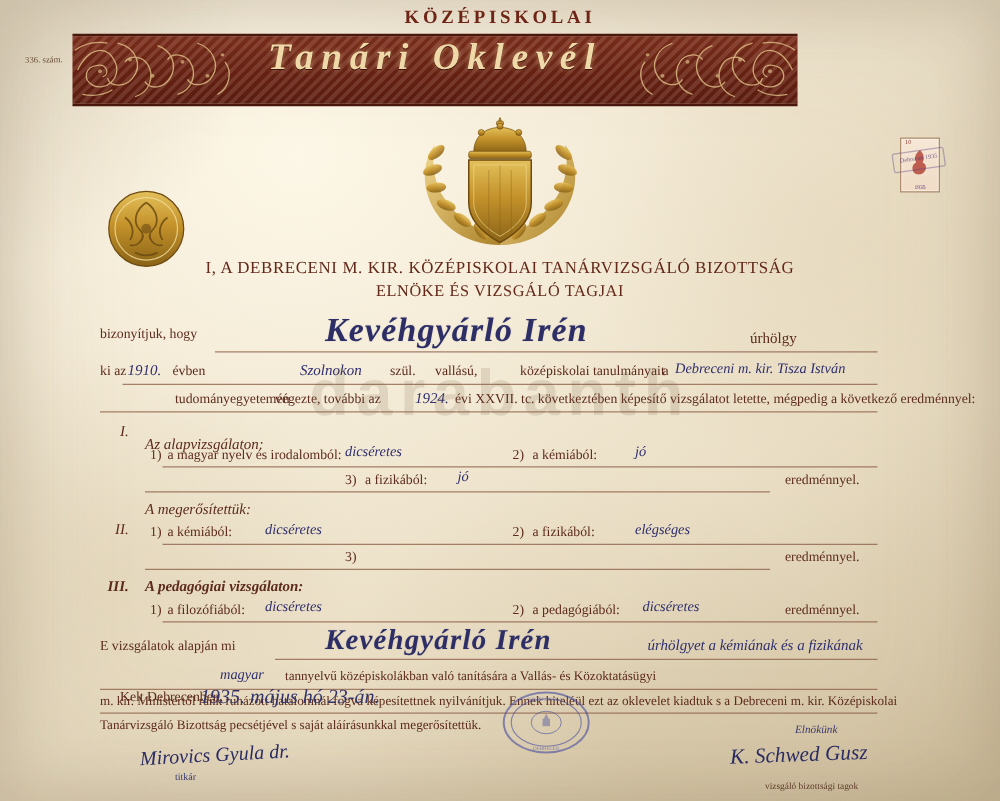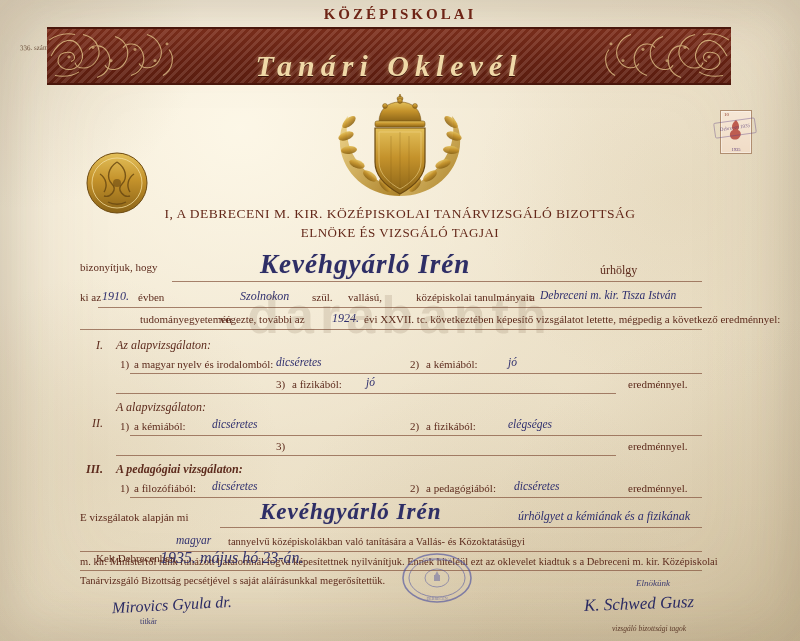--- a/index.html
+++ b/index.html
@@ -64,31 +64,31 @@
     font-size: 15px;
     letter-spacing: 3px;
     color: #6e2416;
     font-weight: bold;
   }
 
   
   .title-band {
     position: absolute;
     top: 27px;
-    left: 47px;
-    width: 684px;
+    left: 58px;
+    width: 580px;
     height: 58px;
     background:
       repeating-linear-gradient(135deg, rgba(255,255,255,0.10) 0 3px, rgba(0,0,0,0.05) 3px 6px),
       linear-gradient(180deg, #7e2f1c 0%, #6b2414 50%, #5e1e10 100%);
     border-top: 2px solid #4a170c;
     border-bottom: 2px solid #4a170c;
     box-sizing: border-box;
     display: flex;
-    align-items: flex-end;
+    align-items: flex-start;
     justify-content: center;
   }
   .band-orn {
     position: absolute;
     top: 0;
     height: 100%;
     width: 128px;
     opacity: 0.85;
   }
   .band-orn.left { left: 0; }
@@ -312,21 +312,20 @@
     font-size: 9px;
     color: #3a3a70;
     font-style: italic;
   }
   .sig-right-sub {
     position: absolute;
     left: 612px;
     top: 624px;
     font-size: 7.5px;
     color: #5d3b2a;
-    font-style: italic;
   }
 </style>
 </head>
 <body>
 
 <div id="certificate">
   <div class="sheet">
 
     <div class="doc-number">336. szám.</div>
 
@@ -476,42 +475,42 @@
       <div class="rowline" style="height:22px;">
         <span class="txt" style="left:60px; top:4px;">tudományegyetemén</span>
         <span class="txt" style="left:140px; top:4px;">végezte, további az</span>
         <span class="ink" style="left:252px; top:2px; font-size:12px;">1924.</span>
         <span class="txt" style="left:284px; top:4px;text-align:right;">évi XXVII. tc. következtében képesítő vizsgálatot letette, mégpedig a következő eredménnyel:</span>
         <span class="rule" style="left:0; top:20px; width:622px;"></span>
       </div>
 
       <div class="rowline" style="height:20px; margin-top:4px;">
         <span class="roman-head" style="position:absolute; left:16px; top:3px;">I.</span>
-        <span class="roman-head" style="position:absolute; left:36px; top:3px;">Az alapvizsgálaton:</span>
+        <span class="roman-head" style="position:absolute; left:36px; top:13px;">Az alapvizsgálaton:</span>
       </div>
       <div class="rowline" style="height:20px;">
         <span class="txt" style="left:40px; top:3px;">1)</span>
         <span class="txt" style="left:54px; top:3px;">a magyar nyelv és irodalomból:</span>
         <span class="ink" style="left:196px; top:1px; font-size:11.5px;">dicséretes</span>
         <span class="txt" style="left:330px; top:3px;">2)</span>
         <span class="txt" style="left:346px; top:3px;">a kémiából:</span>
         <span class="ink" style="left:428px; top:1px; font-size:11.5px;">jó</span>
         <span class="rule" style="left:50px; top:18px; width:572px;"></span>
       </div>
       <div class="rowline" style="height:20px;">
         <span class="txt" style="left:196px; top:3px;">3)</span>
         <span class="txt" style="left:212px; top:3px;">a fizikából:</span>
         <span class="ink" style="left:286px; top:1px; font-size:11.5px;">jó</span>
         <span class="txt" style="left:548px; top:3px;">eredménnyel.</span>
         <span class="rule" style="left:36px; top:18px; width:500px;"></span>
       </div>
 
       <div class="rowline" style="height:20px; margin-top:2px;">
         <span class="roman-head" style="position:absolute; left:12px; top:19px;">II.</span>
-        <span class="roman-head" style="position:absolute; left:36px; top:3px;">A alapvizsgálaton:</span>
+        <span class="roman-head" style="position:absolute; left:36px; top:3px;">A megerősítettük:</span>
       </div>
       <div class="rowline" style="height:20px;">
         <span class="txt" style="left:40px; top:3px;">1)</span>
         <span class="txt" style="left:54px; top:3px;">a kémiából:</span>
         <span class="ink" style="left:132px; top:1px; font-size:11.5px;">dicséretes</span>
         <span class="txt" style="left:330px; top:3px;">2)</span>
         <span class="txt" style="left:346px; top:3px;">a fizikából:</span>
         <span class="ink" style="left:428px; top:1px; font-size:11.5px;">elégséges</span>
         <span class="rule" style="left:50px; top:18px; width:572px;"></span>
       </div>

